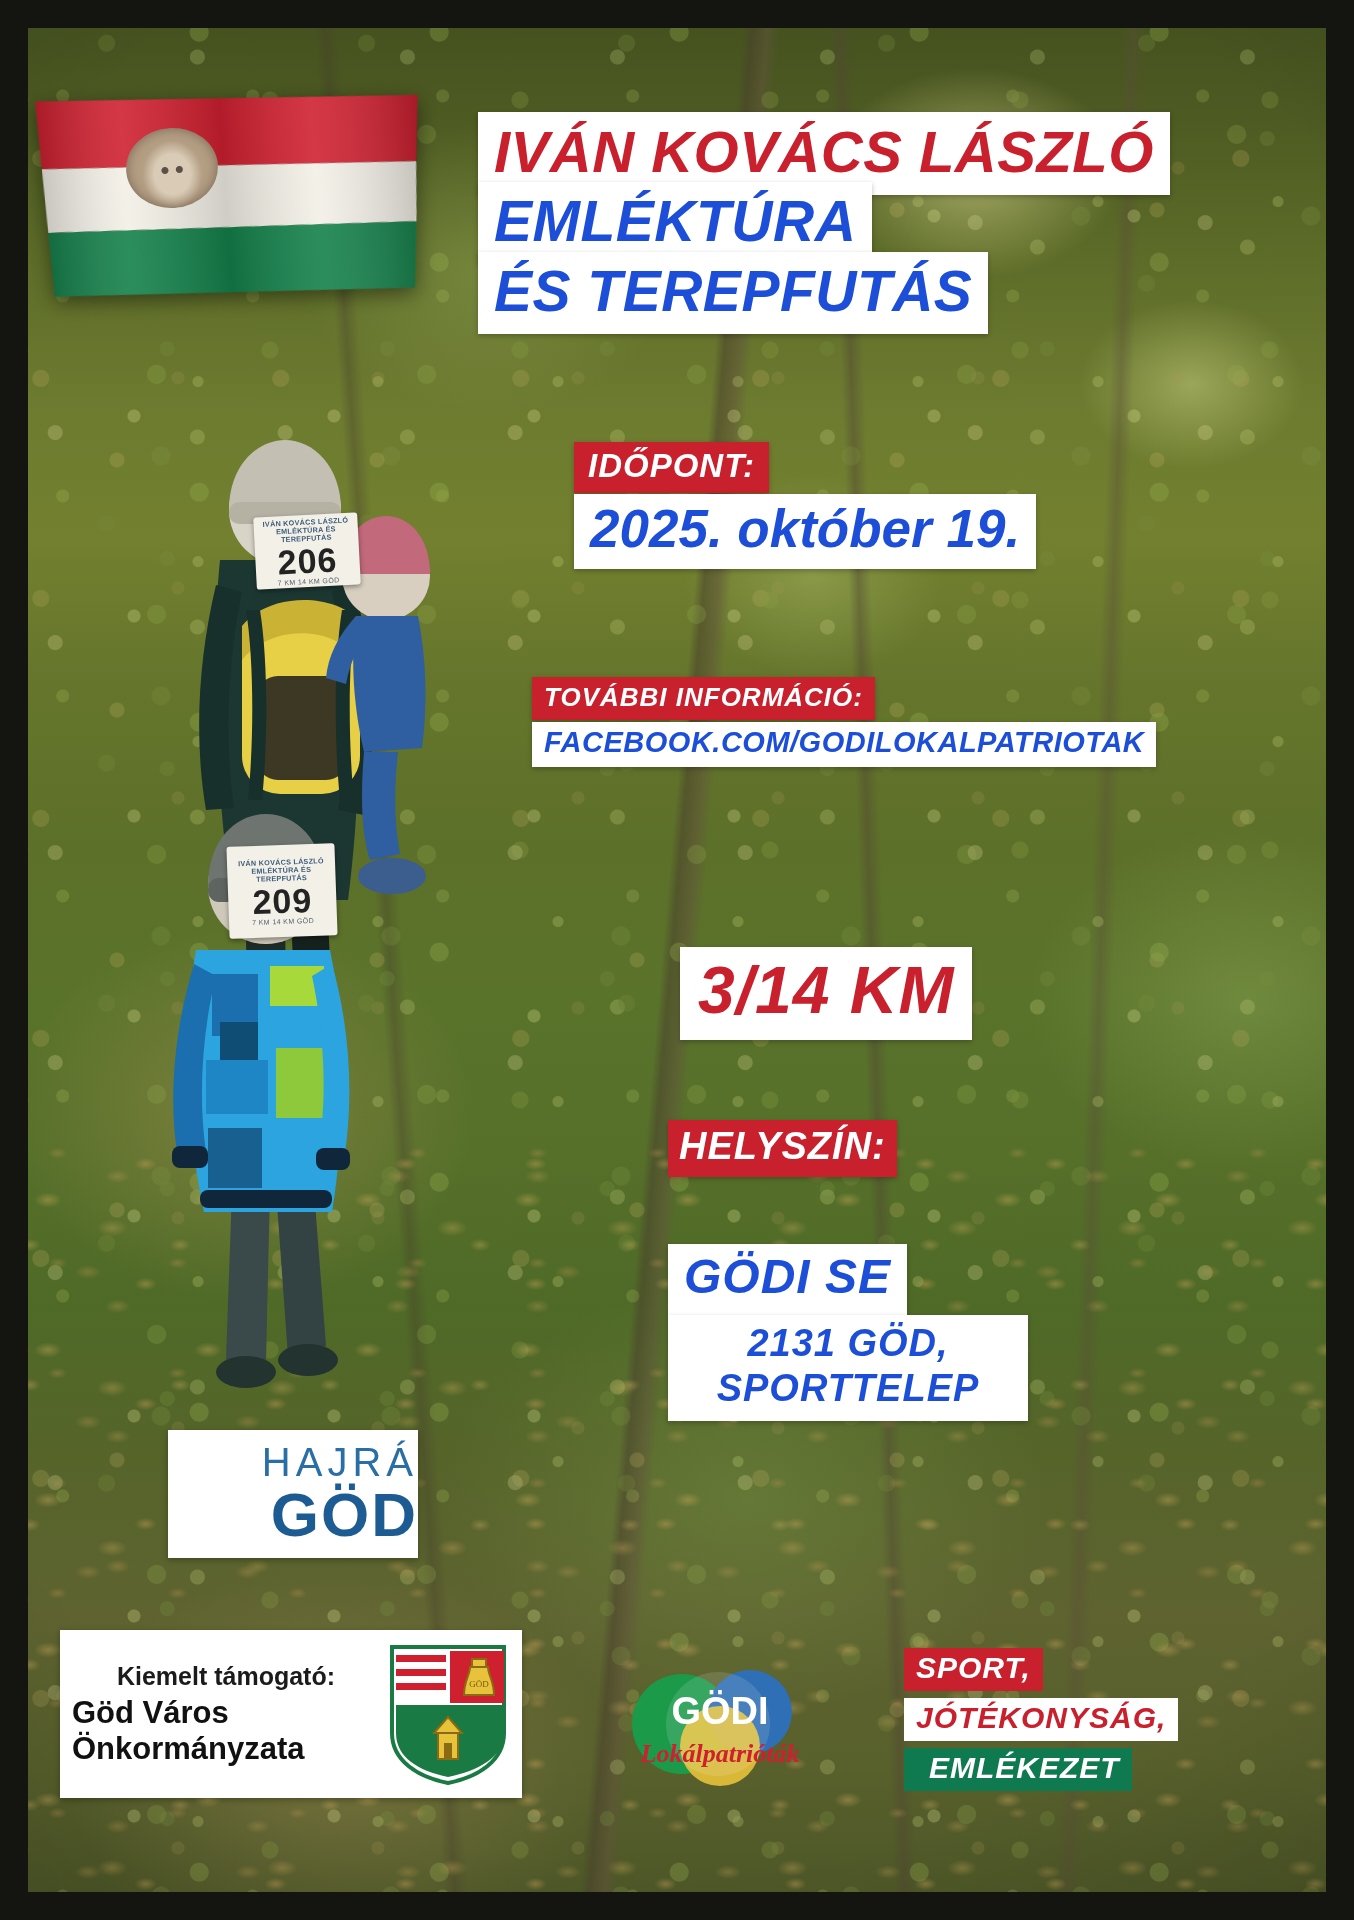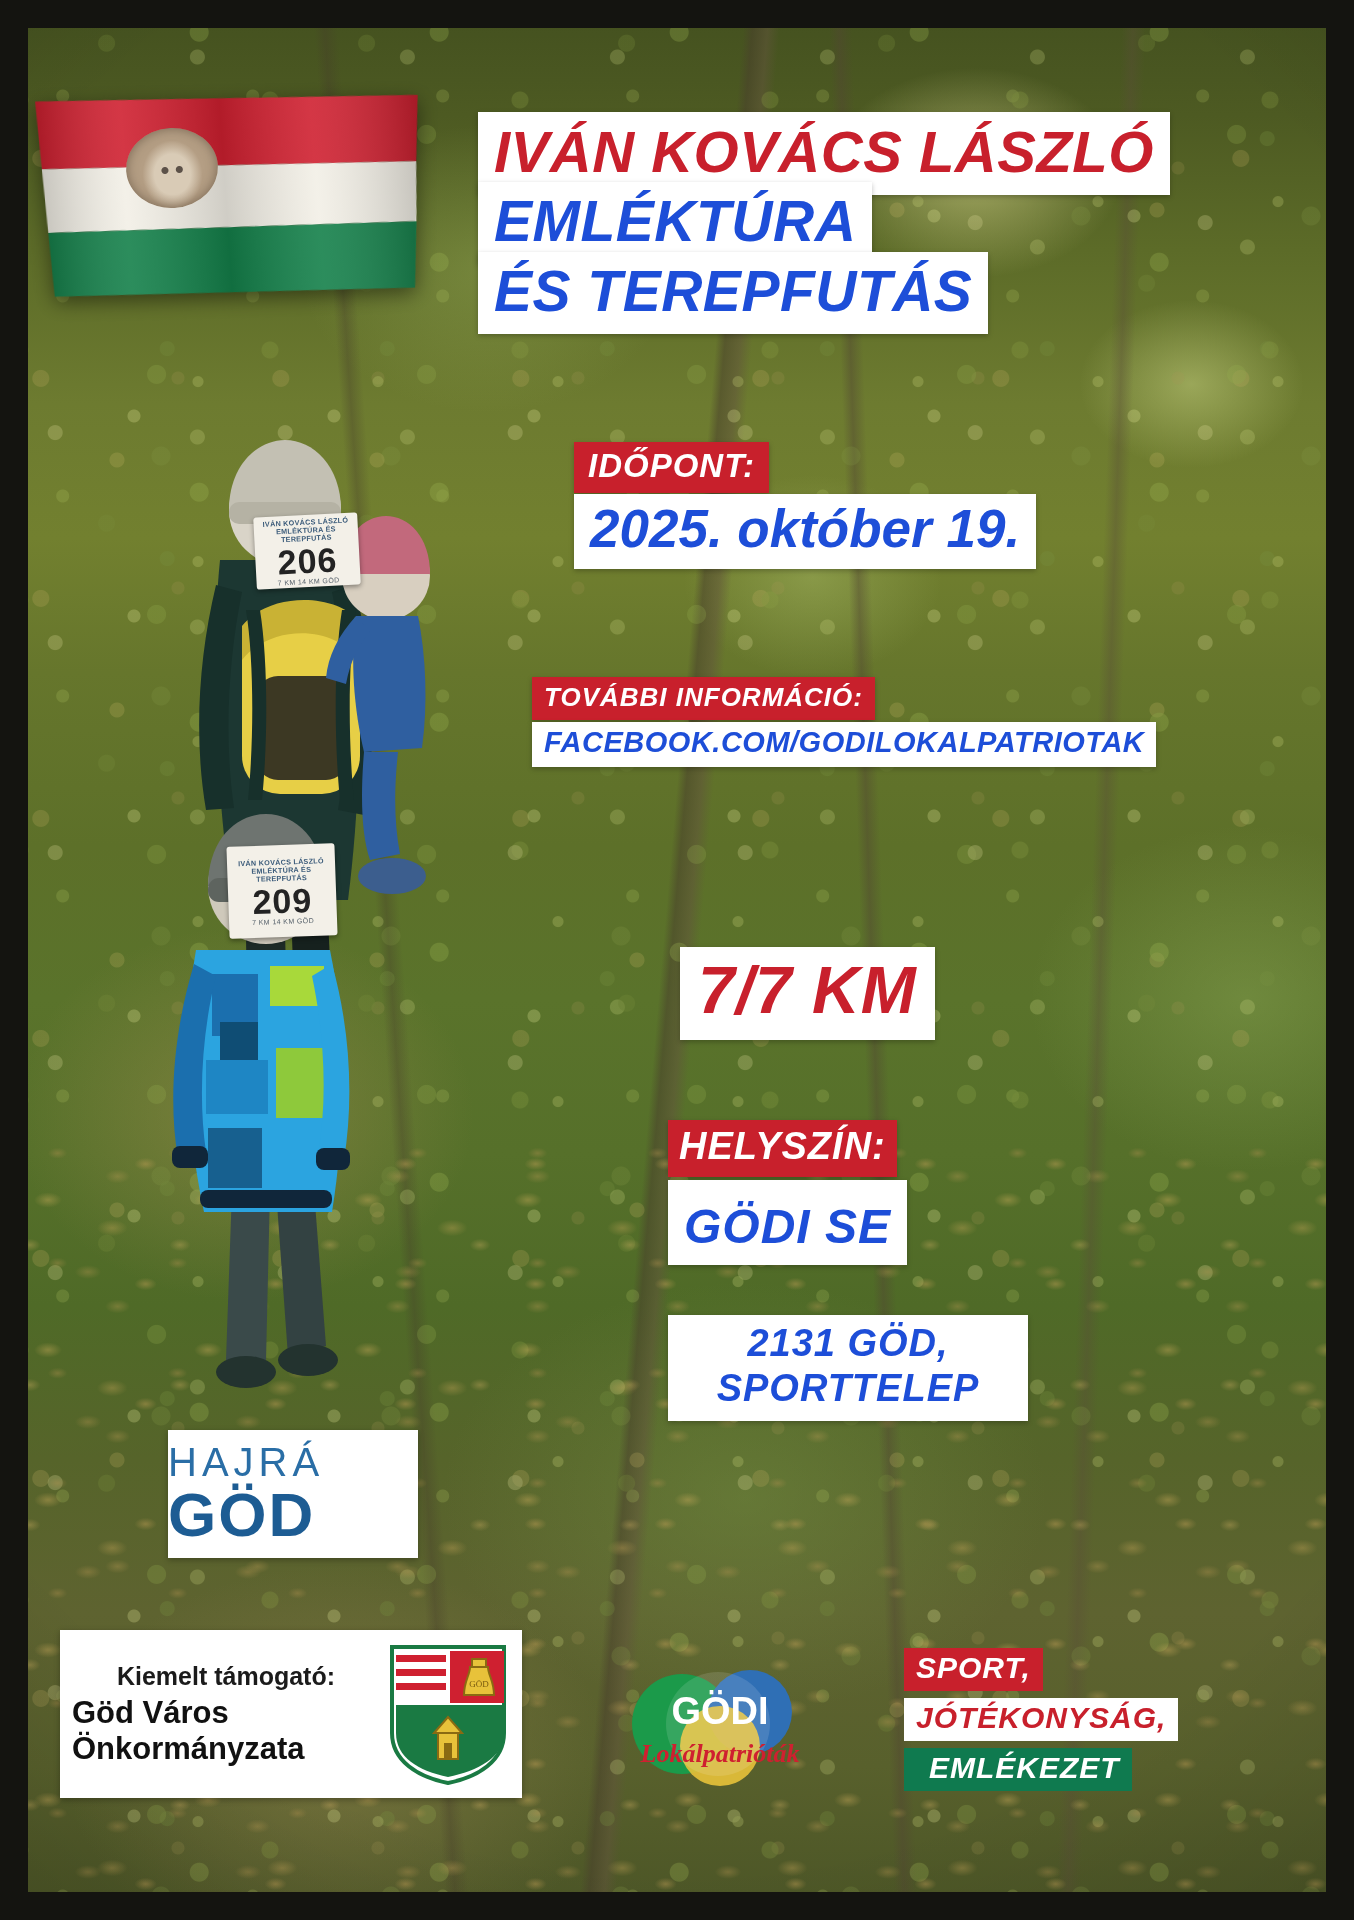--- a/index.html
+++ b/index.html
@@ -252,24 +252,24 @@
     letter-spacing: 1px;
     padding: 5px 18px 12px;
   }
   #label-place {
     left: 668px; top: 1120px;
     font-size: 38px; font-weight: bold; font-style: italic;
     letter-spacing: 1px;
     padding: 5px 11px 9px;
   }
   #value-place {
-    left: 668px; top: 1180px;
+    left: 668px; top: 1244px;
     font-size: 48px; font-weight: bold; font-style: italic;
     letter-spacing: 1px;
-    padding: 19px 16px 11px;
+    padding: 5px 16px 11px;
   }
   #value-address {
     left: 668px; top: 1315px;
     font-size: 38px; font-weight: bold; font-style: italic;
     letter-spacing: 1px;
     padding: 6px 16px 10px;
     white-space: normal;
     line-height: 1.18;
     max-width: 360px;
   }
@@ -277,21 +277,21 @@
   
   #hajra-god {
     position: absolute;
     left: 168px;
     top: 1430px;
     width: 250px;
     height: 128px;
     background: #ffffff;
     display: flex;
     flex-direction: column;
-    align-items: flex-start;
+    align-items: flex-end;
     justify-content: center;
     box-shadow: 0 2px 6px rgba(0,0,0,.3);
   }
   #hajra-god .hg-1 {
     color: #2a6ea6;
     font-size: 40px;
     letter-spacing: 5px;
     line-height: 1;
   }
   #hajra-god .hg-2 {
@@ -478,21 +478,21 @@
   <div class="tb title redtx" id="title-1">IVÁN KOVÁCS LÁSZLÓ</div>
   <div class="tb title green" id="title-2">EMLÉKTÚRA</div>
   <div class="tb title green" id="title-3">ÉS TEREPFUTÁS</div>
 
   <div class="tb red" id="label-date">IDŐPONT:</div>
   <div class="tb green" id="value-date">2025. október 19.</div>
 
   <div class="tb red" id="label-info">TOVÁBBI INFORMÁCIÓ:</div>
   <div class="tb green" id="value-info">FACEBOOK.COM/GODILOKALPATRIOTAK</div>
 
-  <div class="tb redtx" id="value-distance">7/7 KM</div>
+  <div class="tb redtx" id="value-distance">3/14 KM</div>
 
   <div class="tb red" id="label-place">HELYSZÍN:</div>
   <div class="tb green" id="value-place">GÖDI SE</div>
   <div class="tb green" id="value-address">2131 GÖD, SPORTTELEP</div>
 
   <div id="hajra-god">
     <div class="hg-1">HAJRÁ</div>
     <div class="hg-2">GÖD</div>
   </div>
 

